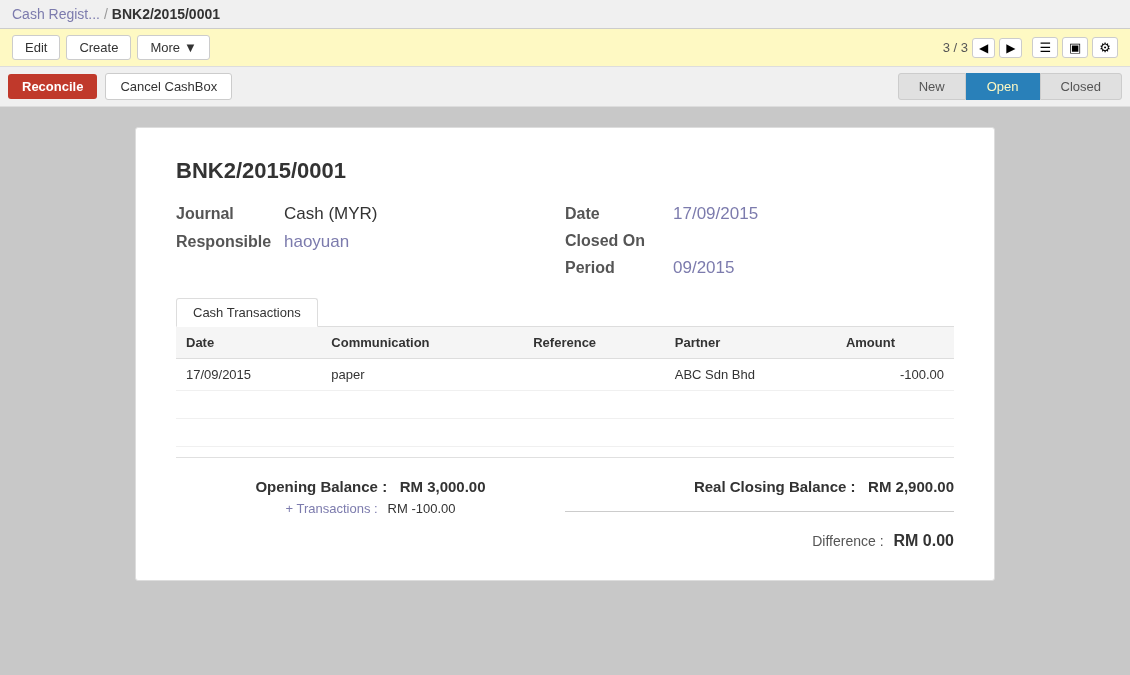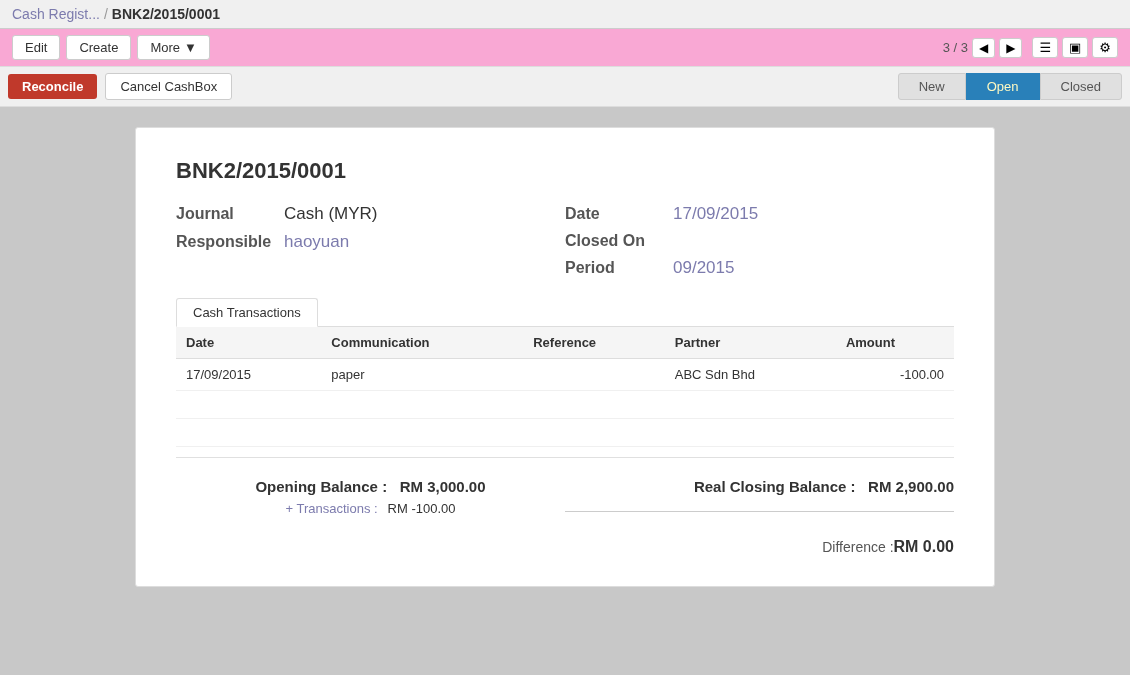--- a/index.html
+++ b/index.html
@@ -30,21 +30,21 @@
       color: #999;
       font-size: 14px;
     }
     .breadcrumb-current {
       font-size: 14px;
       font-weight: bold;
       color: #333;
     }
     
     .action-bar {
-      background: #f9a8d4;
+      background: #fef9c3;
       border-bottom: 1px solid #ddd;
       padding: 6px 12px;
       display: flex;
       align-items: center;
       gap: 6px;
     }
     .btn {
       padding: 4px 12px;
       border: 1px solid #ccc;
       background: #fff;
@@ -277,23 +277,23 @@
     .real-closing {
       font-size: 15px;
       font-weight: bold;
       color: #333;
       margin-bottom: 16px;
     }
     .diff-row {
       display: flex;
       justify-content: flex-end;
       align-items: center;
-      gap: 0;
+      gap: 10px;
       border-top: 1px solid #ccc;
-      padding-top: 26px;
+      padding-top: 20px;
       font-size: 13px;
     }
     .diff-label {
       color: #555;
       font-size: 14px;
     }
     .diff-value {
       font-size: 16px;
       font-weight: bold;
       color: #333;

